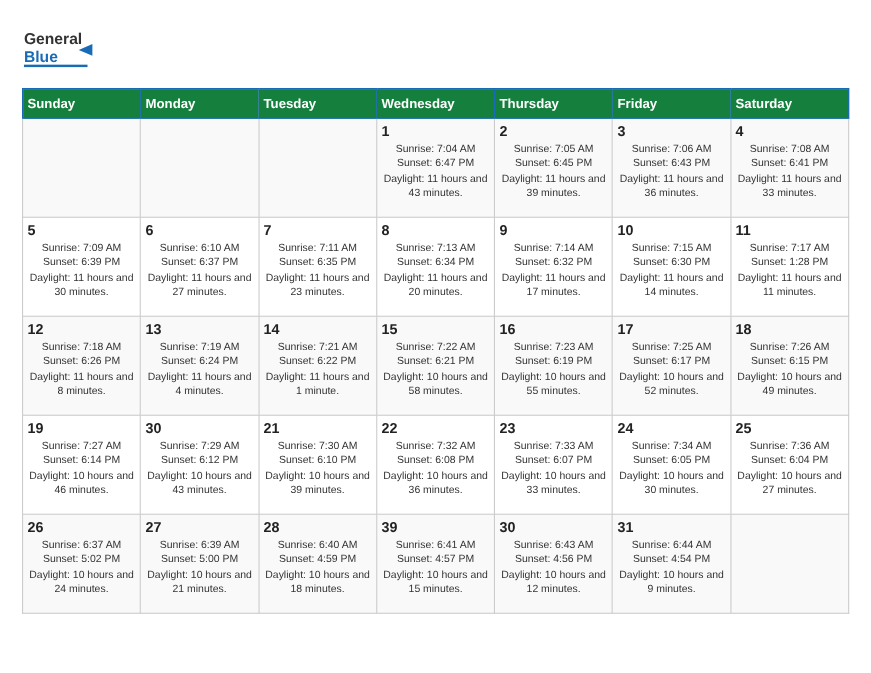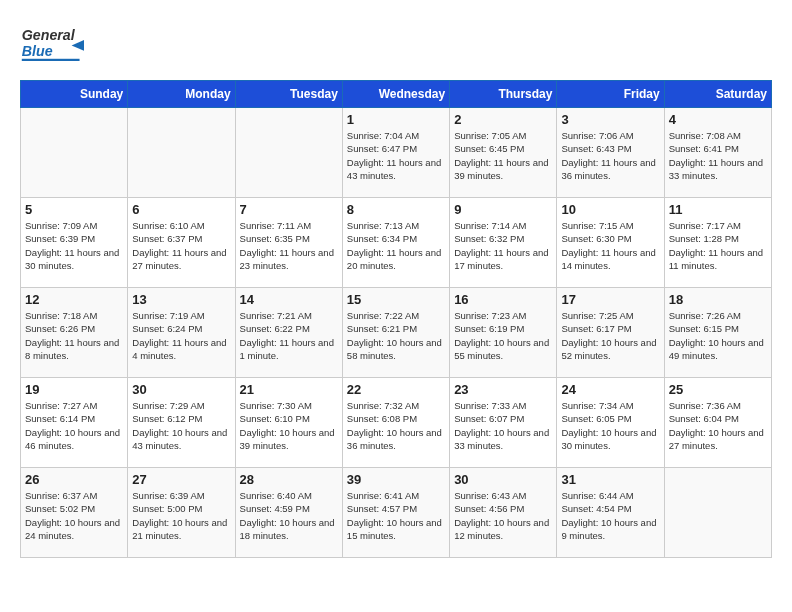--- a/index.html
+++ b/index.html
@@ -8,47 +8,46 @@
       background: #fff;
       width: 792px;
       min-height: 612px;
       padding: 20px;
     }
     .header {
       display: flex;
       align-items: flex-start;
       justify-content: space-between;
       margin-bottom: 10px;
-      font-style: italic;
     }
     .title-block {
       text-align: right;
     }
     .title-block h1 {
       font-size: 36px;
       font-weight: bold;
       color: #222;
     }
     .title-block h2 {
       font-size: 16px;
       font-weight: normal;
       color: #444;
     }
     table {
       width: 100%;
       border-collapse: collapse;
       table-layout: fixed;
     }
     thead tr th {
-      background: #1d4ed8;
+      background: #15803d;
       color: #fff;
       font-size: 12px;
       font-weight: bold;
       padding: 6px 4px;
-      text-align: right;
+      text-align: left;
       border: 1px solid #1a6bb5;
     }
     tbody tr td {
       border: 1px solid #ccc;
       vertical-align: top;
       padding: 4px 4px;
       font-size: 10px;
       color: #333;
       height: 90px;
       background: #fff;
@@ -60,20 +59,21 @@
       font-size: 13px;
       font-weight: bold;
       color: #222;
       display: block;
       margin-bottom: 2px;
     }
     .day-info {
       font-size: 9.5px;
       color: #333;
       line-height: 1.4;
+      text-align: center;
     }
     
     .logo-container {
       display: flex;
       align-items: center;
     }
     .logo-svg {
       width: 80px;
       height: 50px;
     }

